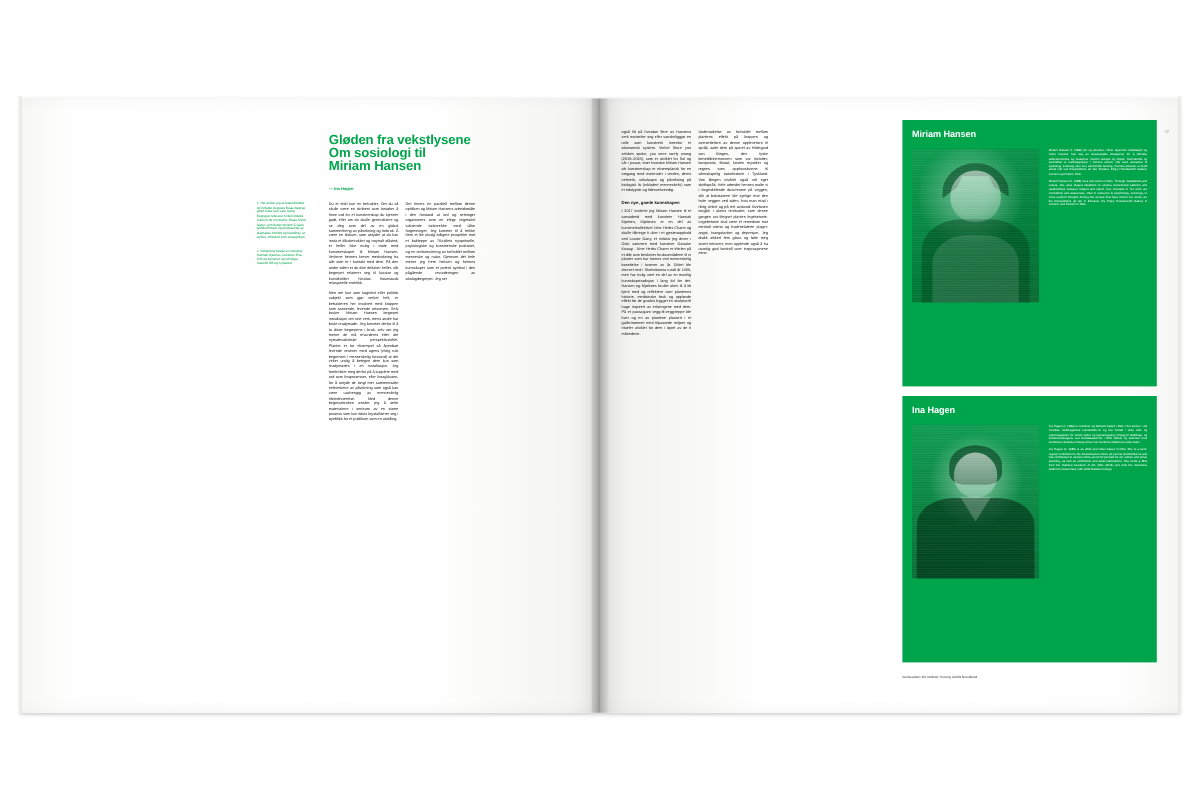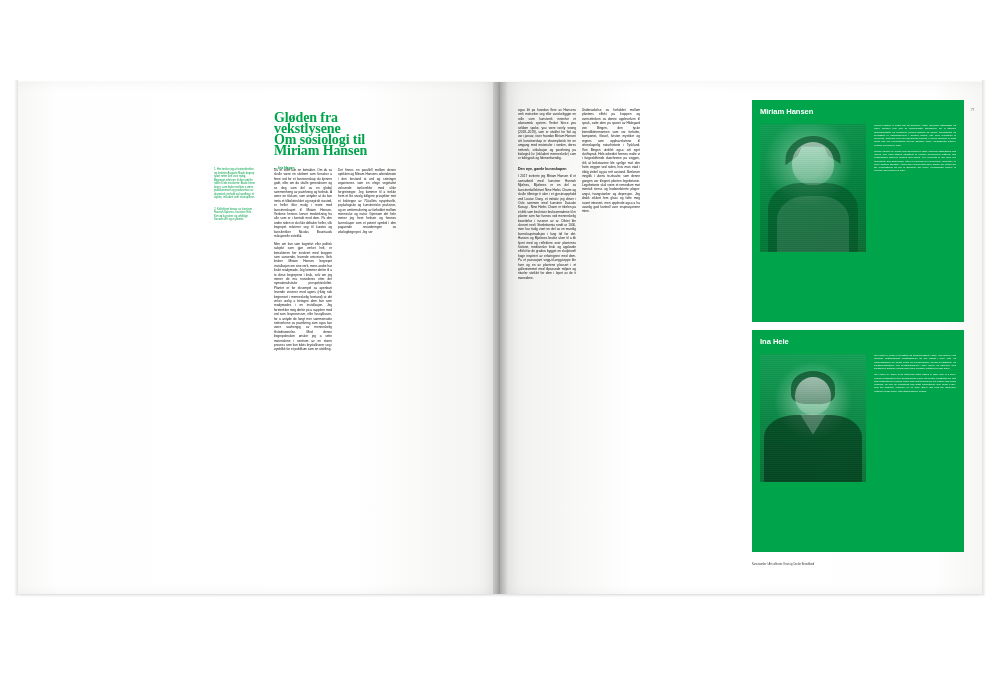--- a/index.html
+++ b/index.html
@@ -94,26 +94,25 @@
 
   
   .article-head {
     position: absolute;
     left: 256px;
     top: 30px;
     width: 120px;
     color: #00a44b;
   }
   .article-title {
-    font-size: 14px;
+    font-size: 11px;
     line-height: 11px;
     font-weight: 700;
     margin: 0;
     letter-spacing: -0.1px;
-    font-family: Liberation Serif, serif;
   }
   .article-byline {
     margin-top: 10px;
     font-size: 3.4px;
     font-weight: 700;
   }
 
   .lp-col1 {
     position: absolute;
     left: 256px;
@@ -367,21 +366,21 @@
             <div class="grain"></div>
           </div>
         </div>
         <div class="panel-bio">
           <p>Miriam Hansen (f. 1988) bor og arbeider i Oslo. Gjennom installasjon og video beriører hun seg av israelsesatte situasjoner for å utforske adferdsmønstre og relasjoner mellom subjekt og objekt. Normativitet og bevissthet er naboflagrepper i hennes arbeid, ofte med referanser til psykologi, sosiologi eller mer økonomisk tenking. Hennes arbeider er blant annet vist ved Poppositions art fair, Brussel, Pippy Houldsworth Gallery, London og Podium, Oslo.</p>
           <p>Miriam Hansen (b. 1988) lives and works in Oslo. Through installations and videos, she uses staged situations to explore behavioural patterns and relationships between subject and object. Key concepts in her work are normativity and awareness, often in reference to psychology, sociology, or more esoteric thought. Among the venues that have shown her works are the Poppositions art fair in Brussels, the Pippy Houldsworth Gallery in London, and Podium in Oslo.</p>
         </div>
       </div>
 
       <div class="panel panel-2">
-        <div class="panel-name">Ina Hele</div>
+        <div class="panel-name">Ina Hagen</div>
         <div class="panel-photo">
           <div class="portrait">
             <div class="p2-bg"></div>
             <div class="p2-body"></div>
             <div class="p2-collar"></div>
             <div class="p2-hair"></div>
             <div class="p2-head"></div>
             <div class="grain"></div>
           </div>
         </div>

